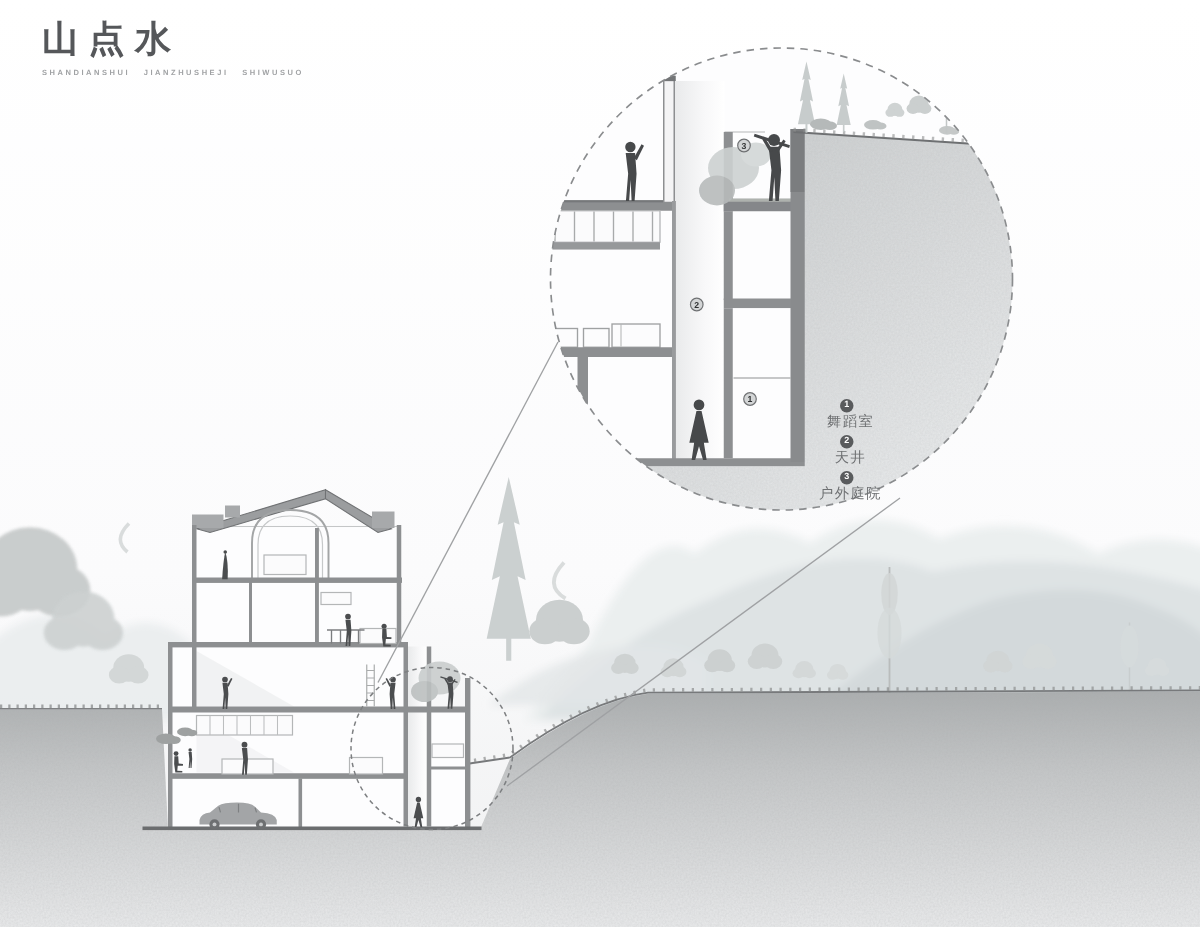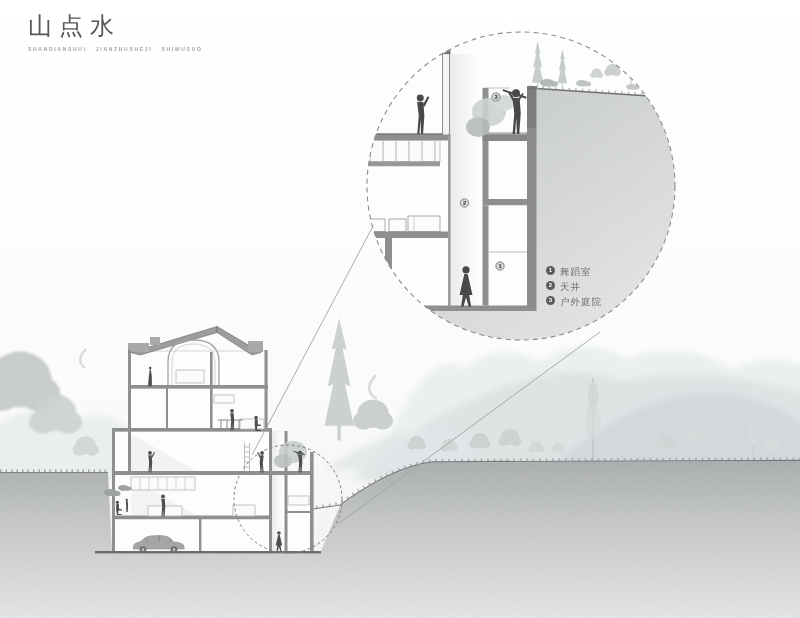--- a/index.html
+++ b/index.html
@@ -4,30 +4,30 @@
 <style>
   html,body{margin:0;padding:0;background:#dcdcdc;}
   #canvas{
     position:relative;width:800px;height:618px;overflow:hidden;
     background:#ffffff;font-family:"Liberation Sans",sans-serif;
   }
   #scene{position:absolute;left:0;top:0;}
   
   .brand{position:absolute;left:28px;top:10px;color:#58595b;}
   .brand .cn{
-    font-size:24px;letter-spacing:7px;font-weight:400;color:#55575a;
+    font-size:24px;letter-spacing:7px;font-weight:700;color:#55575a;
     font-family:"Liberation Sans",sans-serif;
   }
   .brand .cap{
     margin-top:4px;font-size:5px;letter-spacing:1.7px;word-spacing:6px;
     color:#a0a2a4;font-weight:700;
   }
   
   .legend{position:absolute;left:546px;top:266px;}
-  .legend .row{display:flex;align-items:flex-start;margin-bottom:2px;}
+  .legend .row{display:flex;align-items:center;margin-bottom:2px;flex-direction:column;}
   .legend .dot{
     width:9px;height:9px;border-radius:50%;background:#595b5d;color:#fff;
     font-size:6px;line-height:9px;text-align:center;margin-right:5px;
     font-weight:700;flex:0 0 auto;
   }
   .legend .lbl{font-size:9.5px;color:#6e7072;letter-spacing:1px;}
 </style>
 </head>
 <body>
 

